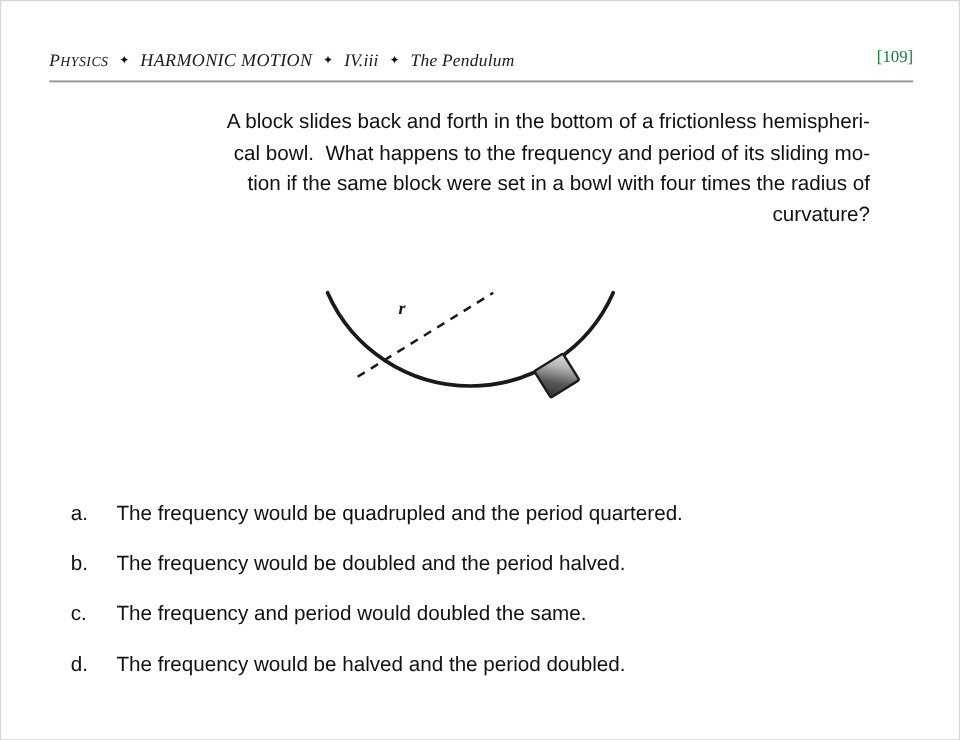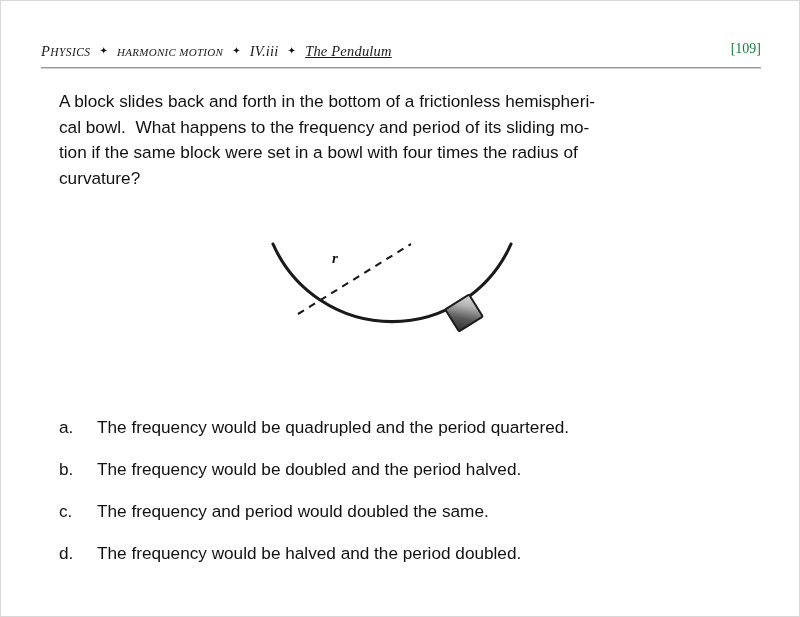--- a/index.html
+++ b/index.html
@@ -48,25 +48,25 @@
   .hdr-sep {
     display: inline-block;
     padding: 0 9px;
     font-style: normal;
     font-size: 10px;
     position: relative;
     top: -2px;
     color: #111;
   }
   .hdr-title {
-    font-size: 11px;
+    font-size: 15px;
     letter-spacing: 0.3px;
   }
   .hdr-sub { font-size: 14.5px; text-align: right; }
-  .hdr-topic { font-size: 14.5px; text-decoration: underline; }
+  .hdr-topic { font-size: 14.5px; }
   .hdr-right {
     position: absolute;
     right: 0;
     top: -2px;
     font-family: "Liberation Serif", serif;
     font-size: 14px;
     color: #15803d;
   }
   #header-rule {
     position: absolute;
@@ -79,21 +79,21 @@
 
   
   #stem {
     position: absolute;
     left: 58px;
     top: 88px;
     width: 666px;
     font-size: 17.2px;
     line-height: 25.5px;
     color: #111111;
-    text-align: left;
+    text-align: right;
     white-space: pre-wrap;
   }
 
   
   #figure {
     position: absolute;
     left: 240px;
     top: 222px;
     width: 320px;
     height: 175px;

